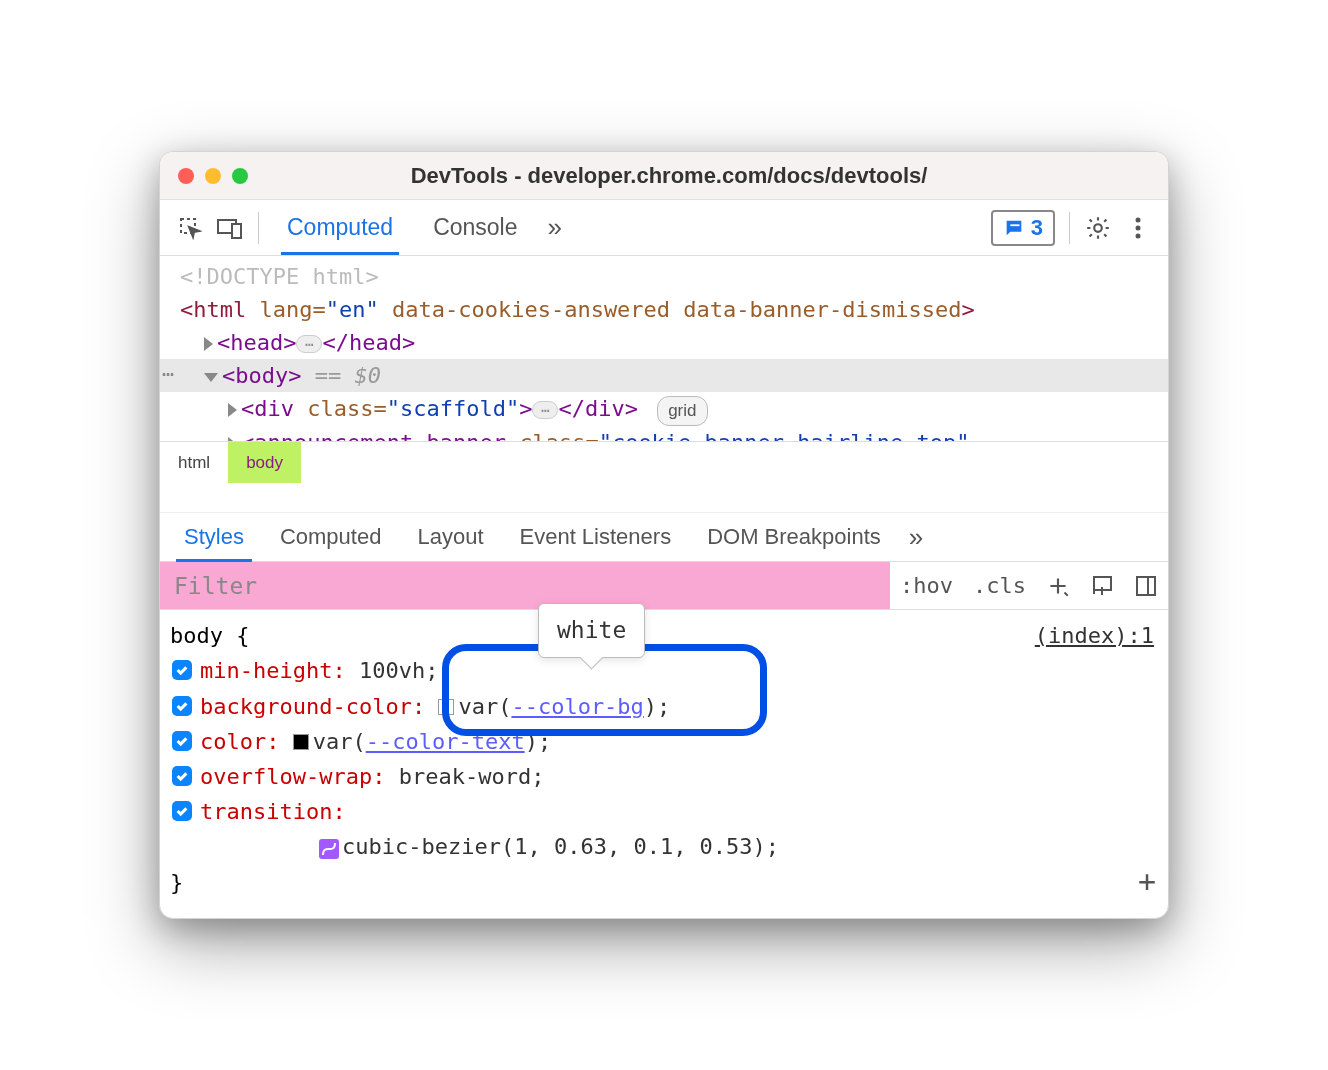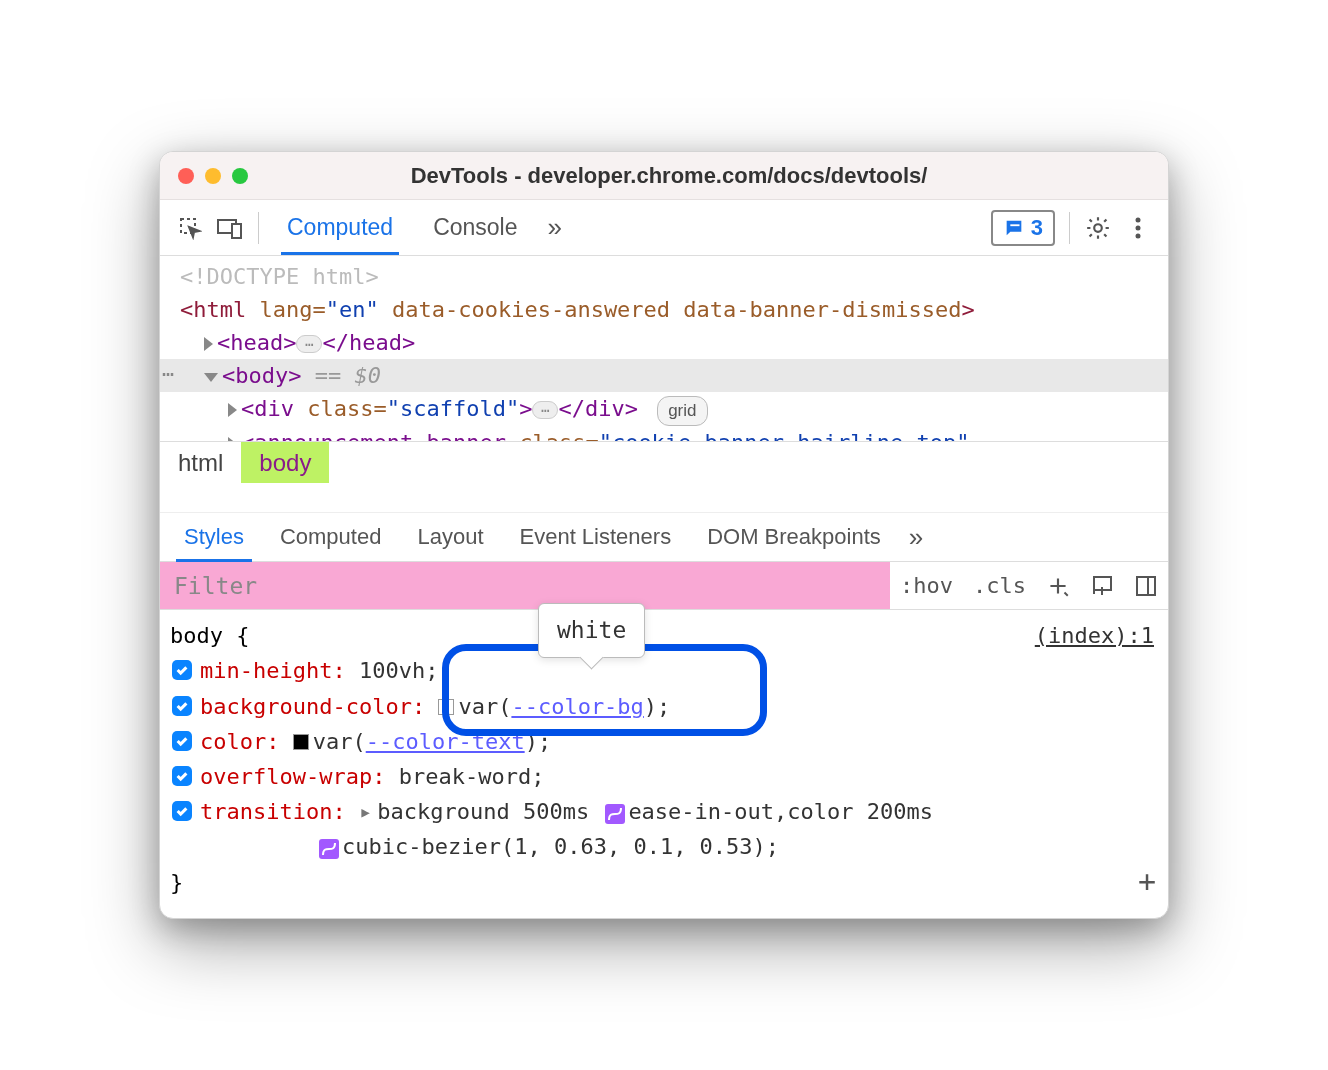--- a/index.html
+++ b/index.html
@@ -30,21 +30,21 @@
 .attrval { color:#1040b0; }
 .purple { color:#7a0d8d; }
 .hidden-node { display:inline-flex; align-items:center; justify-content:center; width:26px; height:18px; border-radius:9px; background:#eee; border:1px solid #ccc; color:#888; font-size:14px; vertical-align:middle; line-height:1; }
 .pill { display:inline-flex; align-items:center; padding:1px 10px; border-radius:12px; border:1px solid #bbb; background:#f4f4f4; color:#555; font-size:17px; margin-left:6px; font-family:-apple-system,sans-serif; }
 .selected-row { background:#e8e8e8; margin:0 -20px; padding-left:20px; position:relative; }
 .sel-dots { position:absolute; left:2px; color:#888; font-size:20px; }
 .tri { display:inline-block; width:0; height:0; margin-right:4px; vertical-align:middle; }
 .tri.r { border-top:7px solid transparent; border-bottom:7px solid transparent; border-left:9px solid #888; }
 .tri.d { border-left:7px solid transparent; border-right:7px solid transparent; border-top:9px solid #888; }
 .hint { color:#999; font-style:italic; }
-.crumb-bar { height:42px; border-top:1px solid #ddd; display:flex; align-items:stretch; font-size:24px; }
+.crumb-bar { height:42px; border-top:1px solid #ddd; display:flex; align-items:stretch; font-size:17px; }
 .crumb { padding:0 18px; display:flex; align-items:center; color:#444; cursor:pointer; }
 .crumb.sel { background:#bef264; color:#8a1b8a; }
 .sub-tabs { height:50px; border-top:1px solid #eee; border-bottom:1px solid #ddd; display:flex; align-items:stretch; padding:0 6px;margin-top:29px; }
 .sub-tab { padding:0 18px; display:flex; align-items:center; font-size:22px; color:#555; cursor:pointer; position:relative; }
 .sub-tab.active { color:#1a73e8; }
 .sub-tab.active::after { content:''; position:absolute; bottom:-1px; left:10px; right:10px; height:3px; background:#1a73e8; }
 .filter-row { height:48px; border-bottom:1px solid #ddd; display:flex; align-items:center; }
 .filter-input { flex:1; height:100%; border:none; font-size:23px; padding:0 14px; font-family:ui-monospace,Menlo,monospace; color:#333; background:#f9a8d4; outline:none; }
 .filter-input::placeholder { color:#888; }
 .filter-btn { padding:0 10px; font-size:22px; color:#555; font-family:ui-monospace,Menlo,monospace; display:flex; align-items:center; height:100%; cursor:pointer; }
@@ -226,25 +226,21 @@
         </span>
       <span class="pname"><span>overflow-wrap</span>:</span>&nbsp;<span class="pval"><span>break-word</span>;</span>
     </div>
 
     <div class="prop-row">
       <span class="chk">
           <svg viewBox="0 0 16 16">
             <path d="M3 8l3.5 3.5L13 5"></path>
           </svg>
         </span>
-      <span class="pname"><span>transition</span>:</span>&nbsp;<span class="pval"><span class="arrow-right">▸</span><span>background 500ms</span> <span class="ez">
-            <svg width="14" height="14" viewBox="0 0 14 14">
-              <path d="M1 13 C1 1 13 13 13 1" stroke="#fff" stroke-width="2" fill="none"></path>
-            </svg>
-          </span><span>ease-in-out</span><span>,color 200ms</span></span>
+      <span class="pname"><span>transition</span>:</span>&nbsp;
       <div style="flex-basis:100%;"></div>
       <span style="padding-left:116px;" class="pval"><span class="ez">
             <svg width="14" height="14" viewBox="0 0 14 14">
               <path d="M1 13 C1 1 13 13 13 1" stroke="#fff" stroke-width="2" fill="none"></path>
             </svg>
           </span><span>cubic-bezier(1, 0.63, 0.1, 0.53)</span>;</span>
     </div>
 
     <div>}</div>
 

